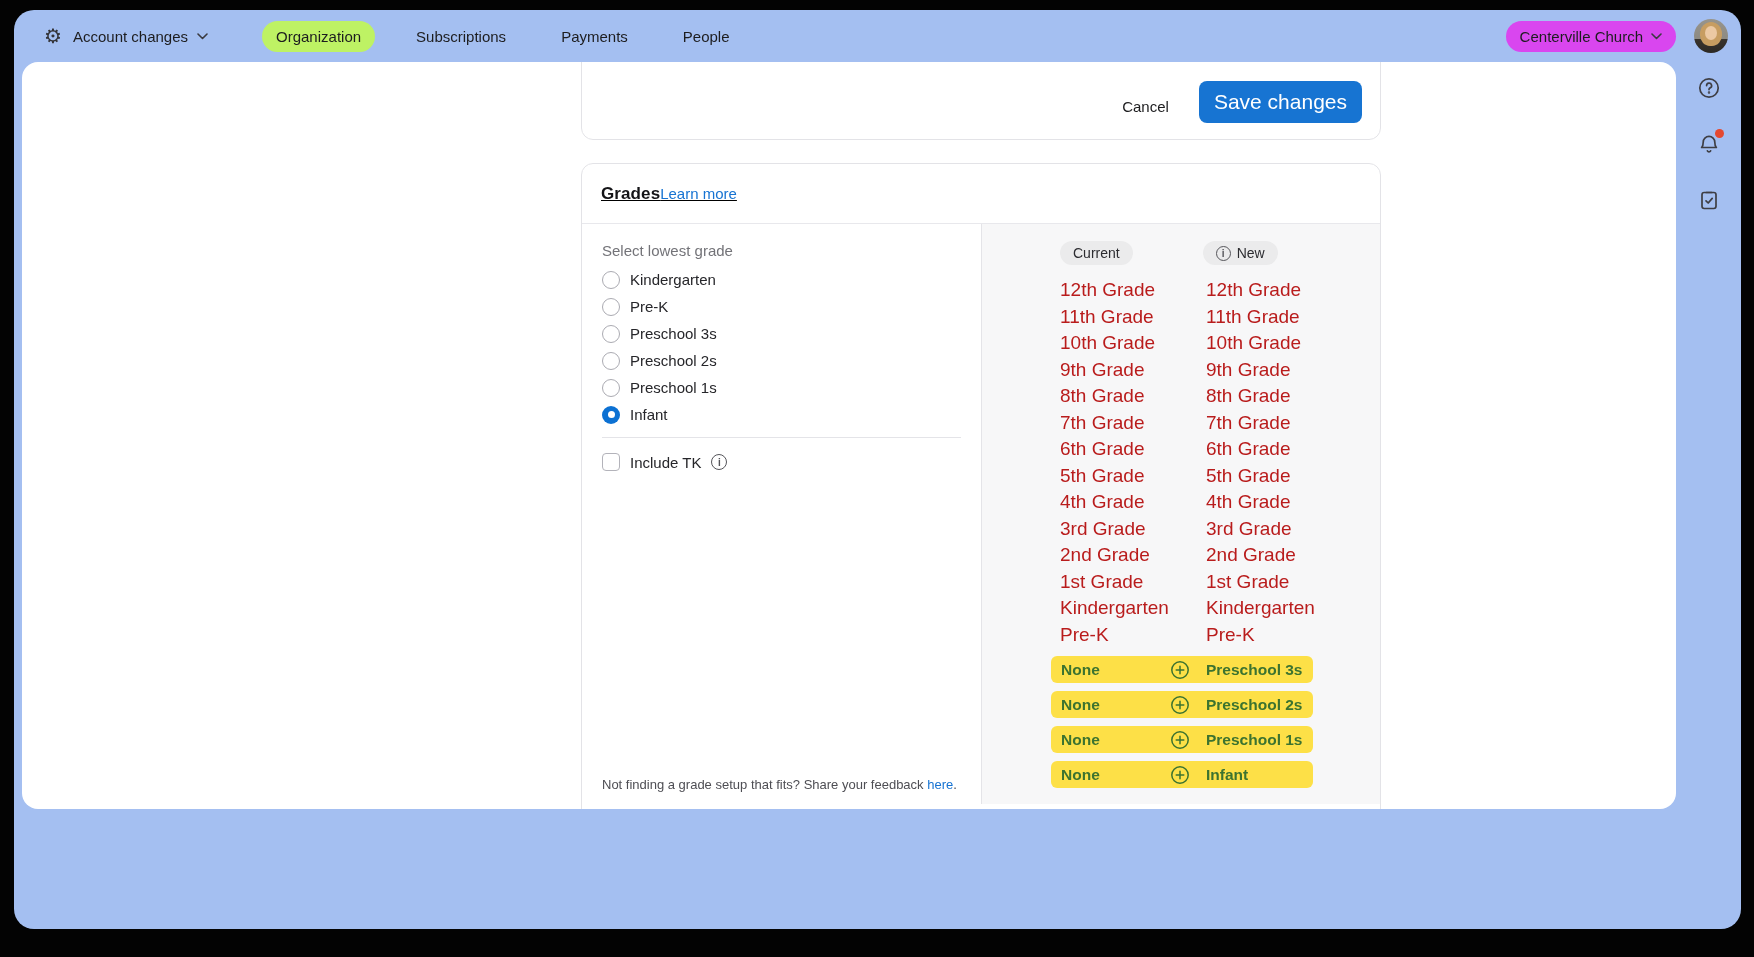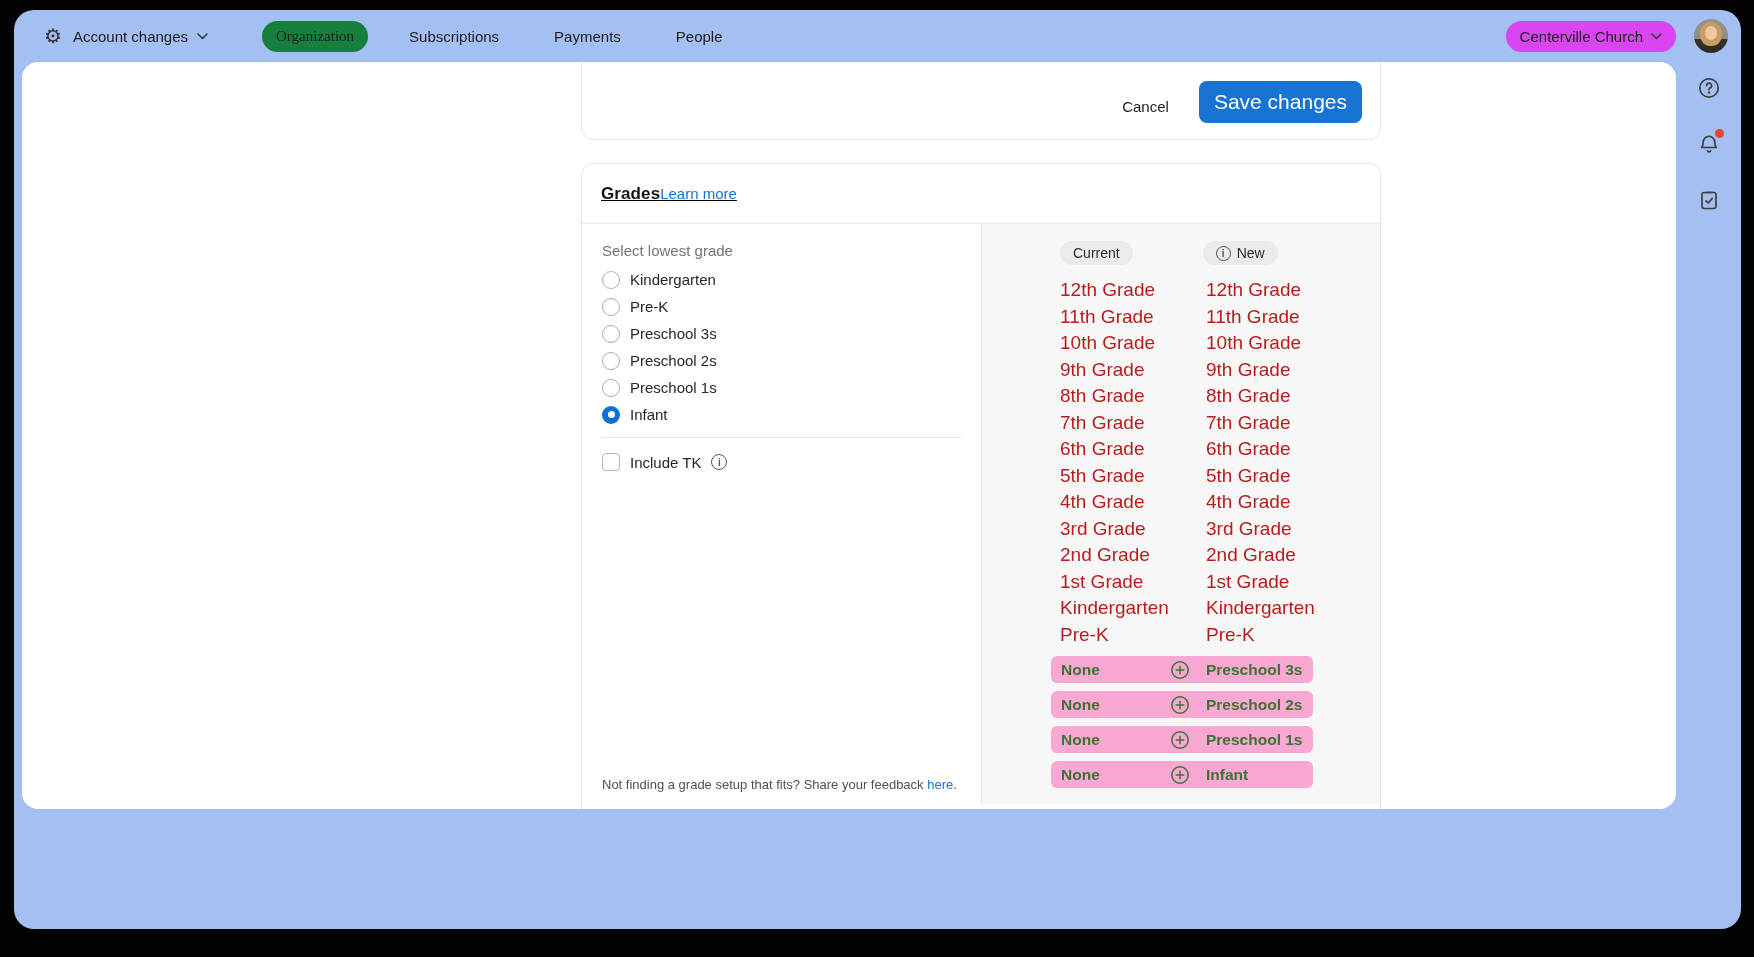--- a/index.html
+++ b/index.html
@@ -18,21 +18,21 @@
   
   .topbar {
     position:absolute; left:0; top:0; width:100%; height:52px;
     display:flex; align-items:center; color:#1d1d1f; font-size:15px;
   }
   .gear { margin-left:30px; font-size:20px; color:#333338; line-height:1; }
   .acct-label { margin-left:11px; font-weight:500; color:#1d1d1f; }
   .chev { margin-left:9px; display:inline-flex; }
   .tabs { display:flex; align-items:center; margin-left:54px; gap:27px; }
   .tab { padding:7px 14px; border-radius:17px; color:#1d1d1f; cursor:pointer; }
-  .tab.active { background:#15803d;font-family:Liberation Serif, serif; }
+  .tab.active { background:#bef264; }
   .topbar-spacer { flex:1; }
   .org-pill {
     display:flex; align-items:center; gap:8px;
     background:#d946ef; border-radius:17px; padding:7px 14px;
     color:#1d1d1f; margin-right:18px; cursor:pointer;
   }
   .avatar {
     width:34px; height:34px; border-radius:50%; margin-right:13px;
     background:linear-gradient(180deg,#97948c 0%,#8d8a82 58%,#39342e 58%,#2c2925 100%);
     position:relative; overflow:hidden; flex:0 0 auto;
@@ -110,21 +110,21 @@
     font-size:14px; color:#2c2c30;
   }
   .pill-current { margin-left:78px; }
   .pill-new { margin-left:70px; }
   .pill .info-icon { width:15px; height:15px; }
   .grade-list { margin-top:12px; }
   .g-row { display:flex; padding-left:78px; line-height:26.5px; font-size:19px; color:#b91c1c; }
   .g-cur { width:146px; flex:0 0 auto; }
   .map-row {
     position:relative; margin:8px 0 0 69px; width:262px; height:27px;
-    border-radius:6px; background:#f9a8d4;
+    border-radius:6px; background:#fde047;
     font-size:15.5px; font-weight:700; color:#3c7330; line-height:27px;
   }
   .m-none { position:absolute; left:10px; }
   .m-new  { position:absolute; left:155px; }
   .plus-icon { position:absolute; left:119px; top:3.5px; }
   .gc-footer {
     flex:1; display:flex; align-items:center; justify-content:flex-end;
     gap:26px; padding-right:18px;
   }
 </style>

